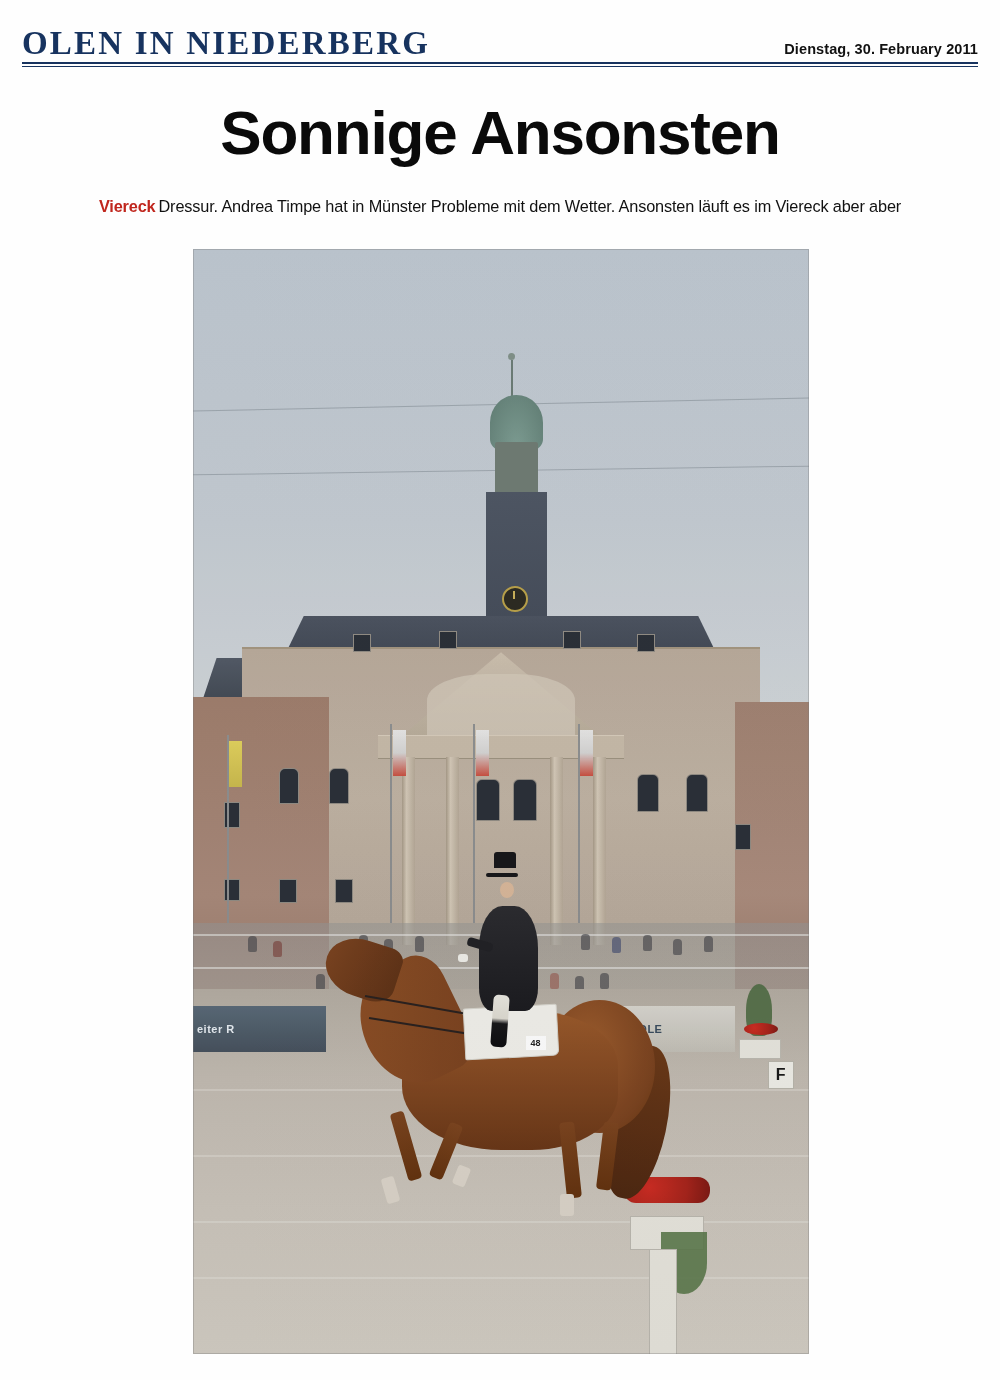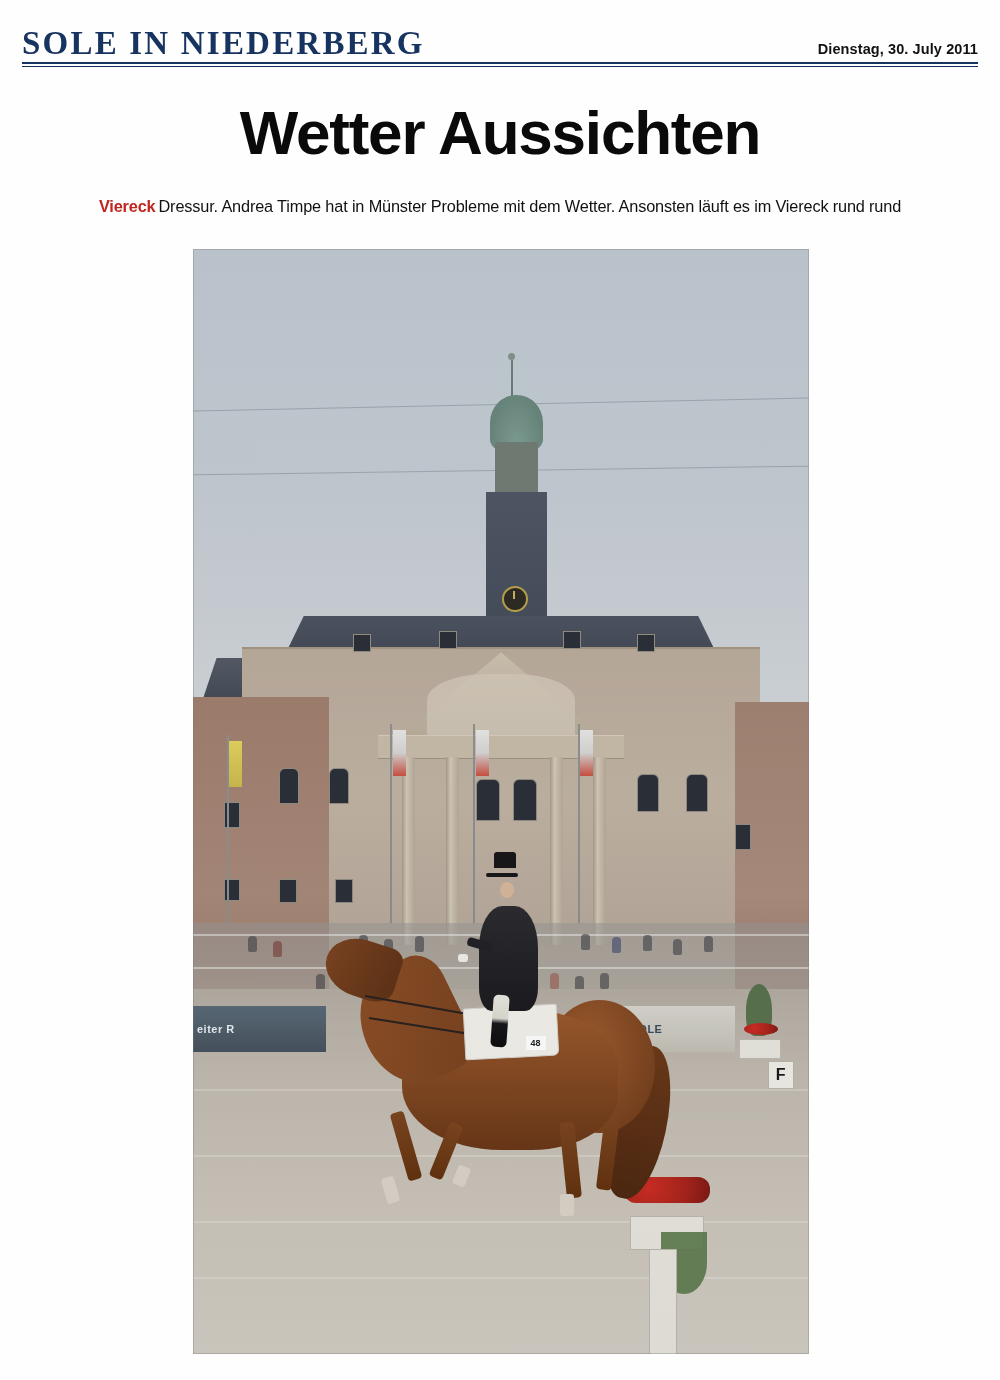--- a/index.html
+++ b/index.html
@@ -561,30 +561,30 @@
     border: 1px solid rgba(120,120,120,0.35);
     pointer-events: none;
   }
 </style>
 </head>
 <body>
 
 <div class="page">
 
   <div class="masthead">
-    <div class="masthead-title">SOLE IN NIEDERBERG</div>
-    <div class="masthead-date">Dienstag, 30. July 2011</div>
+    <div class="masthead-title">OLEN IN NIEDERBERG</div>
+    <div class="masthead-date">Dienstag, 30. February 2011</div>
   </div>
   <div class="rule-top"></div>
   <div class="rule-top-thin"></div>
 
-  <div class="headline">Wetter Aussichten</div>
+  <div class="headline">Sonnige Ansonsten</div>
 
   <div class="standfirst">
-    <span class="kicker">Viereck</span><span>Dressur. Andrea Timpe hat in Münster Probleme mit dem Wetter. Ansonsten läuft es im Viereck rund rund</span>
+    <span class="kicker">Viereck</span><span>Dressur. Andrea Timpe hat in Münster Probleme mit dem Wetter. Ansonsten läuft es im Viereck aber aber</span>
   </div>
 
   <div class="photo-frame">
     <div class="photo">
 
       <div class="sky"></div>
       <div class="wire" style="left:0; top:14%; width:100%; transform:rotate(-1.2deg);"></div>
       <div class="wire" style="left:0; top:20%; width:100%; transform:rotate(-0.8deg);"></div>
 
       <div class="tower-spire"></div>

